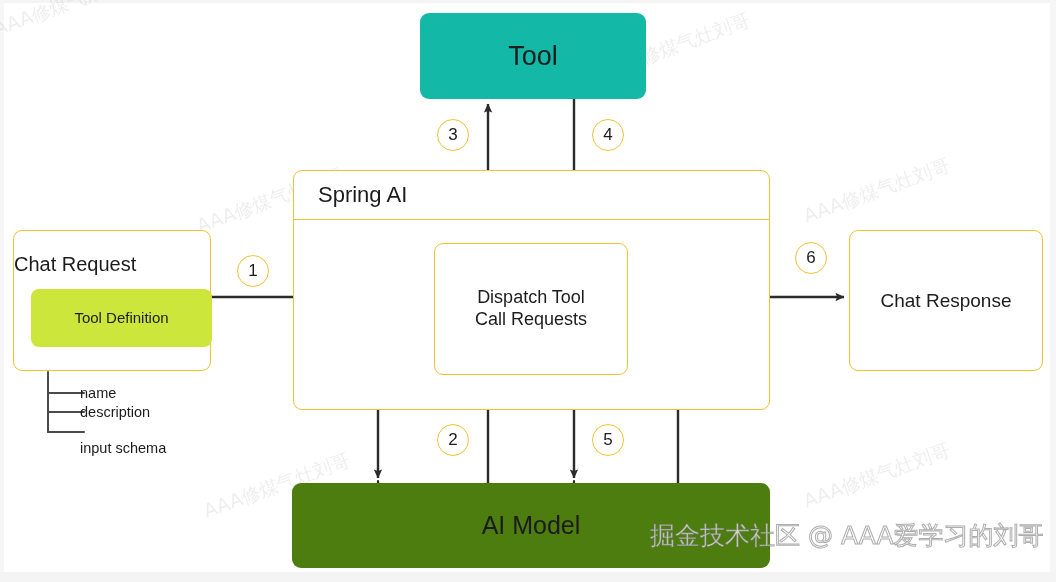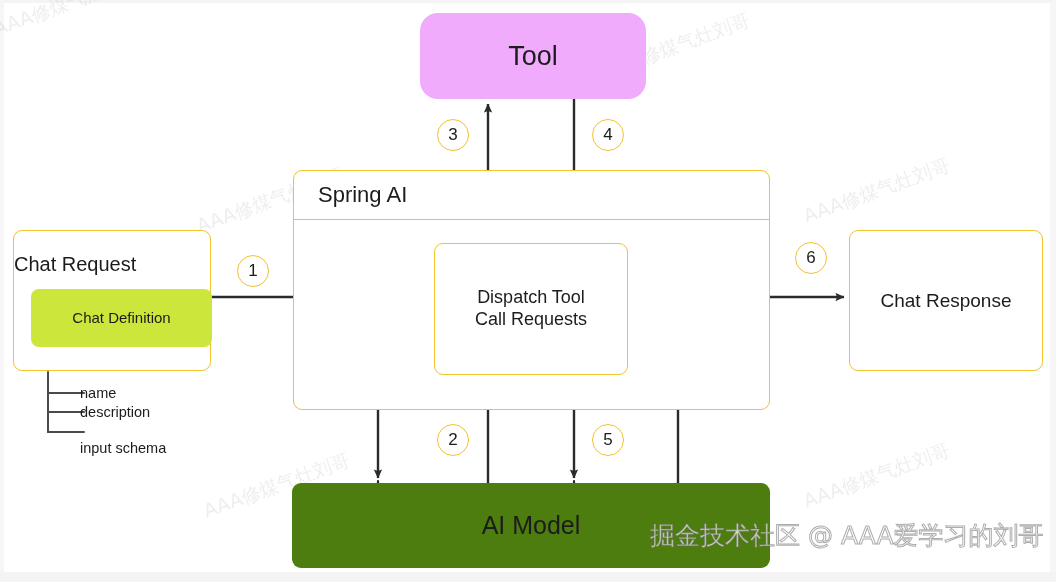--- a/index.html
+++ b/index.html
@@ -6,21 +6,21 @@
   #stage{
     position:relative;width:1056px;height:582px;overflow:hidden;
     background:#ffffff;
     font-family:"Liberation Sans","DejaVu Sans",sans-serif;
   }
   #edges{position:absolute;left:0;top:0;width:1056px;height:582px;pointer-events:none;}
   .node{position:absolute;box-sizing:border-box;display:flex;align-items:center;justify-content:center;}
   .nd-label{color:#1c1c1c;white-space:pre;text-align:center;line-height:1.22;}
 
   
-  #tool-node{left:420px;top:13px;width:226px;height:86px;background:#f0abfc;border-radius:18px;}
+  #tool-node{left:420px;top:13px;width:226px;height:86px;background:#14b8a6;border-radius:9px;}
   #tool-node .nd-label{font-size:27px;}
 
   
   #springai-node{left:293px;top:170px;width:477px;height:240px;background:#ffffff;
     border:1.4px solid #f2c230;border-radius:9px;display:block;}
   #springai-header{position:absolute;left:0;top:0;right:0;height:48px;
     border-bottom:1.4px solid #f2c230;display:flex;align-items:center;}
   #springai-header .nd-label{font-size:22px;padding-left:24px;text-align:left;}
 
   
@@ -130,21 +130,21 @@
   </div>
 
   <div class="node" id="dispatch-node">
     <span class="nd-label">Dispatch Tool
 Call Requests</span>
   </div>
 
   <div class="node" id="chatreq-node">
     <div id="chatreq-title">Chat Request</div>
     <div id="tooldef-node">
-      <span class="nd-label">Chat Definition</span>
+      <span class="nd-label">Tool Definition</span>
     </div>
   </div>
 
   <div class="node" id="chatresp-node">
     <span class="nd-label">Chat Response</span>
   </div>
 
   <div class="node" id="aimodel-node">
     <span class="nd-label">AI Model</span>
   </div>

